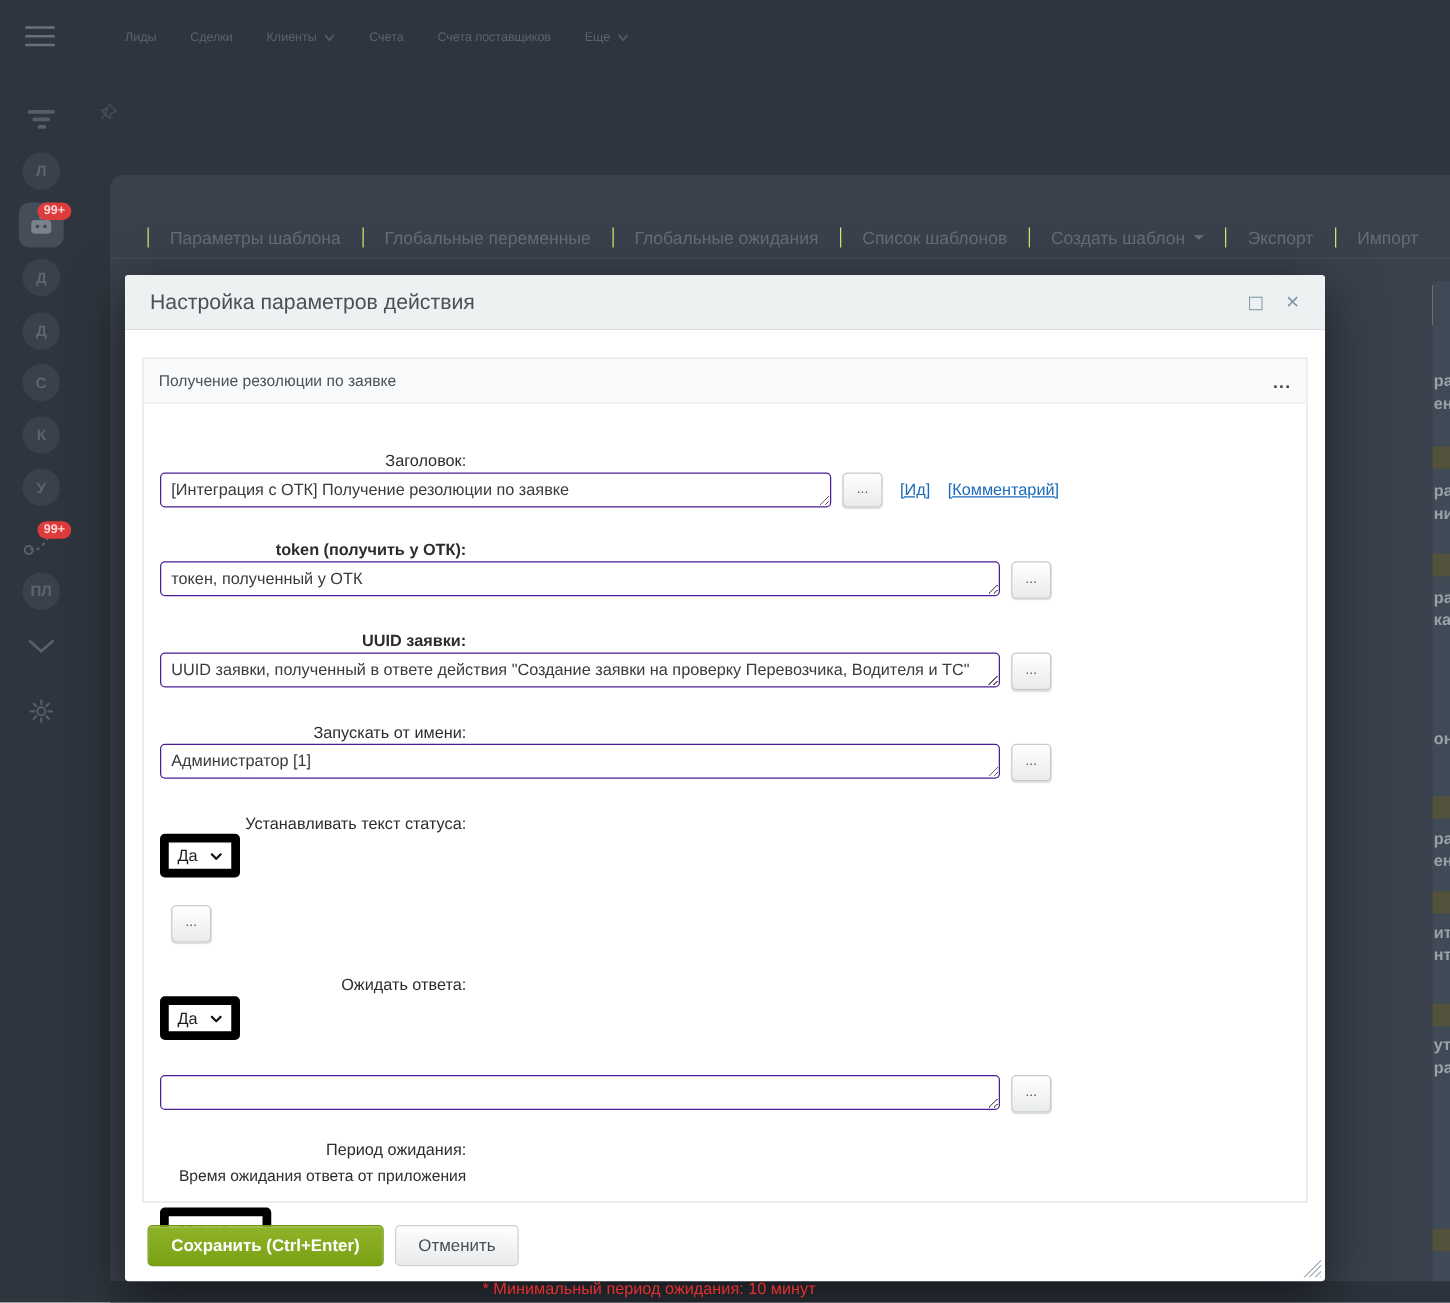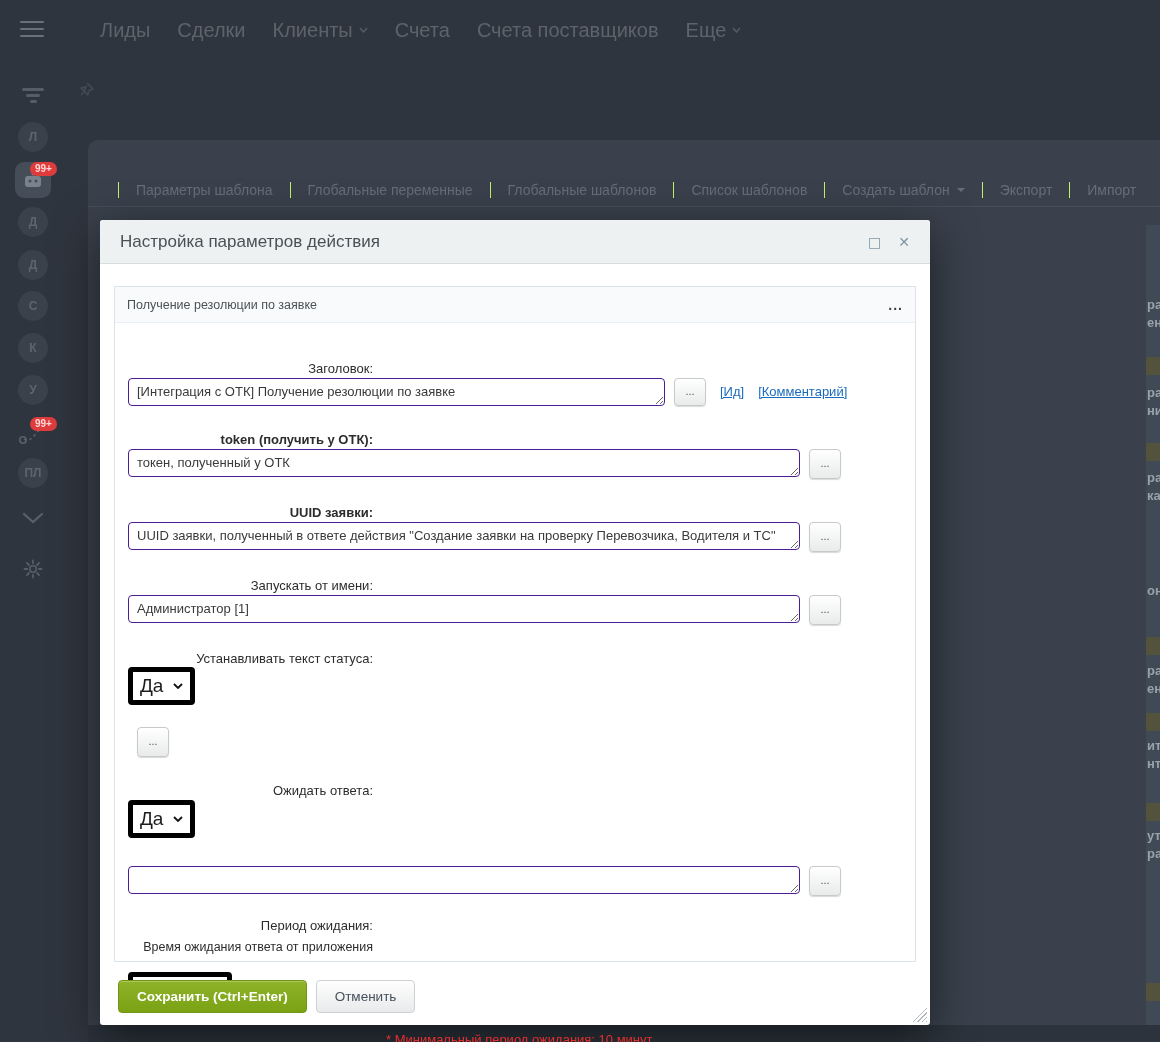--- a/index.html
+++ b/index.html
@@ -8,21 +8,21 @@
     position: relative;
     background: #2f353e;
     font-family: "Liberation Sans", sans-serif;
     overflow: hidden;
   }
 
   
   .topnav {
     position:absolute; left:88px; top:0; right:0; height:60px;
     display:flex; align-items:center; gap:27px; padding-left:12px;
-    color:#5c636b; font-size:20px;
+    color:#5c636b; font-size:10px;
   }
   .topnav .nav-item { display:flex; align-items:center; gap:6px; cursor:pointer; }
   .nav-caret { width:9px; height:6px; }
   .nav-caret polyline { fill:none; stroke:#545b63; stroke-width:1.5; }
 
   .hamburger { position:absolute; left:20px; top:21px; width:24px; cursor:pointer; }
   .hamburger i { display:block; height:2px; background:#697078; margin-bottom:5px; border-radius:1px; }
 
   .sidebar { position:absolute; left:0; top:60px; width:66px; bottom:0; }
   .funnel-icon { position:absolute; left:22px; top:28px; width:22px; }
@@ -77,21 +77,21 @@
   .below-modal-strip { position:absolute; left:88px; right:0; top:1025px; bottom:0; background:#2c333c; }
 
   
   .bg-strip { position:absolute; right:0; top:225px; width:14px; bottom:17px; background:#3f4a56; overflow:hidden; }
   .bg-lightblock { position:absolute; right:0; top:228px; width:14px; height:32px; background:#dfe5e8; color:#4c5258; font-size:11px; padding:8px 0 0 3px; }
   .frag { position:absolute; left:1px; color:#99a1a9; font-size:13px; white-space:nowrap;font-weight:bold; }
   .frag-h { position:absolute; left:0; width:14px; height:18px; background:#53523d; }
 
   
   .modal {
-    position:absolute; left:100px; top:220px; width:830px; height:805px;
+    position:absolute; left:100px; top:220px; width:960px; height:805px;
     background:#fff; border-radius:3px; box-shadow:0 12px 45px rgba(0,0,0,.55);
     z-index:10;
   }
   .modal-header {
     height:44px; background:#eef1f2; border-bottom:1px solid #d8dde0;
     border-radius:3px 3px 0 0; display:flex; align-items:center; padding:0 20px;
   }
   .modal-title { font-size:17px; color:#4a5055; }
   .win-btns { margin-left:auto; display:flex; gap:17px; }
   .win-btn { color:#7e96a6; font-size:14px; line-height:1; cursor:pointer; font-family:"DejaVu Sans", sans-serif; }
@@ -122,21 +122,21 @@
   .dots-btn {
     width:32px; height:30px; margin-left:9px; border:1px solid #c6cacc; border-radius:4px;
     background:linear-gradient(#ffffff,#e9ebeb); box-shadow:0 1px 1px rgba(0,0,0,.15);
     color:#555; font-size:11px; text-align:center; line-height:26px; cursor:pointer; flex:none;
   }
   .dots-btn.row1 { height:28px; line-height:24px; }
   .lnk { font-size:13px; color:#1a6bbd; text-decoration:underline; margin-left:14px; padding-top:6px; cursor:pointer; white-space:nowrap; }
 
   .selbox {
     display:inline-flex; align-items:center; gap:10px; background:#fff;
-    border:5px solid #000000; border-radius:4px; padding:3px 7px; font-size:19px; color:#1c1c1c; cursor:pointer;
+    border:7px solid #000000; border-radius:4px; padding:3px 7px; font-size:13px; color:#1c1c1c; cursor:pointer;
   }
   .selbox svg { flex:none; }
   .row-tight { margin-bottom:16px; }
   .row-select { margin-bottom:22px; }
   .row-period { margin-bottom:12px;gap:17px; }
   .sublbl { display:block; font-size:12.5px; margin-top:4px; }
 
   .note { margin:22px 0 0 271px; color:#e52e2e; font-size:13px; }
 
   .modal-footer { position:absolute; left:18px; bottom:12px; display:flex; gap:9px; }
@@ -256,21 +256,21 @@
 
 <div class="content-panel">
   <div class="tabstrip">
     <span class="tab">
         <span>Параметры шаблона</span>
       </span>
     <span class="tab">
         <span>Глобальные переменные</span>
       </span>
     <span class="tab">
-        <span>Глобальные шаблонов</span>
+        <span>Глобальные ожидания</span>
       </span>
     <span class="tab">
         <span>Список шаблонов</span>
       </span>
     <span class="tab">
         <span>Создать шаблон</span>
         <span class="tab-caret"></span>
       </span>
     <span class="tab">
         <span>Экспорт</span>

